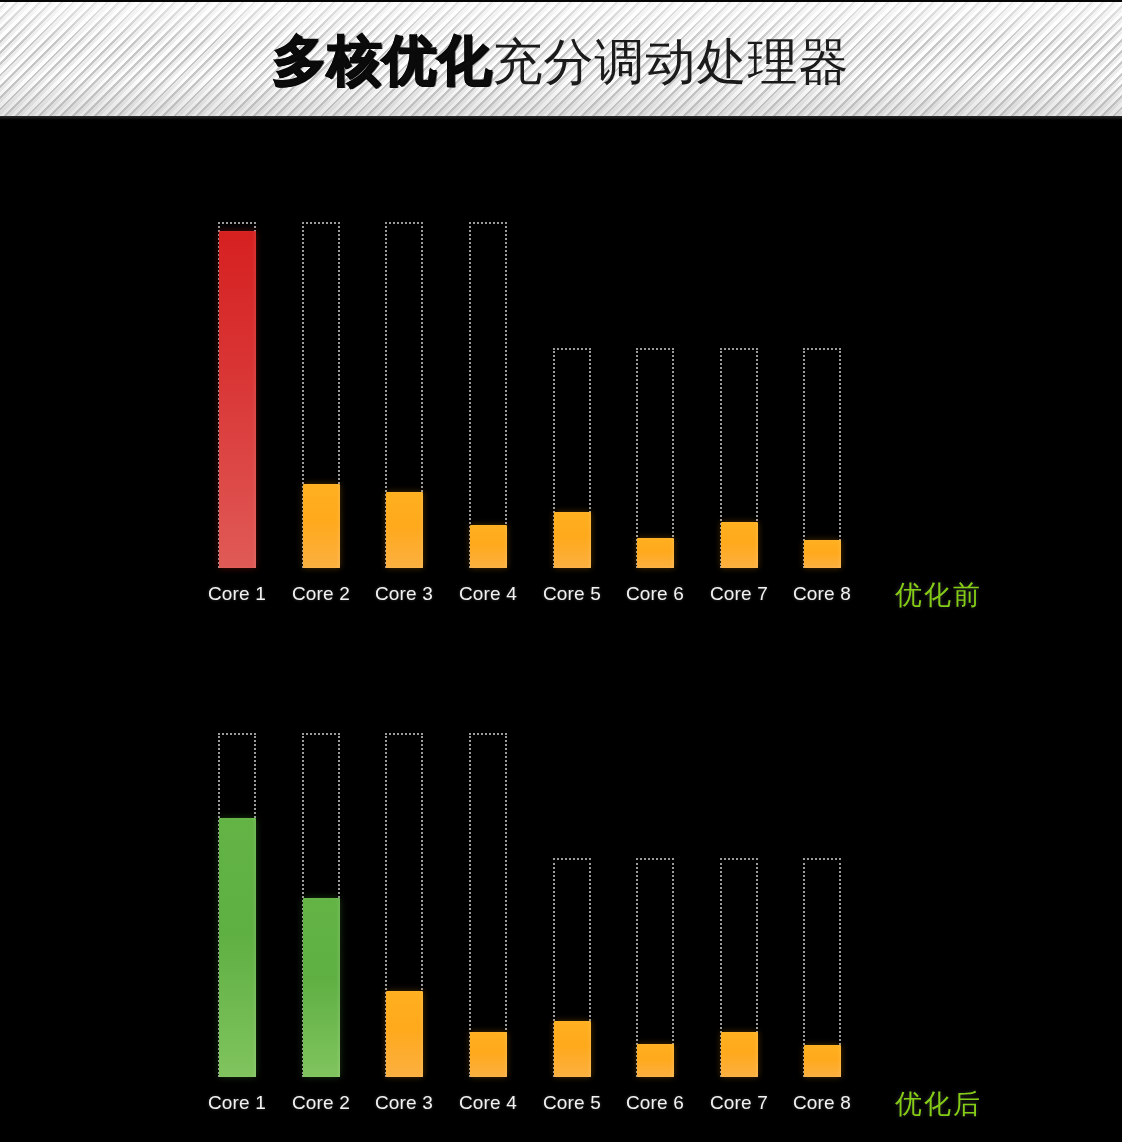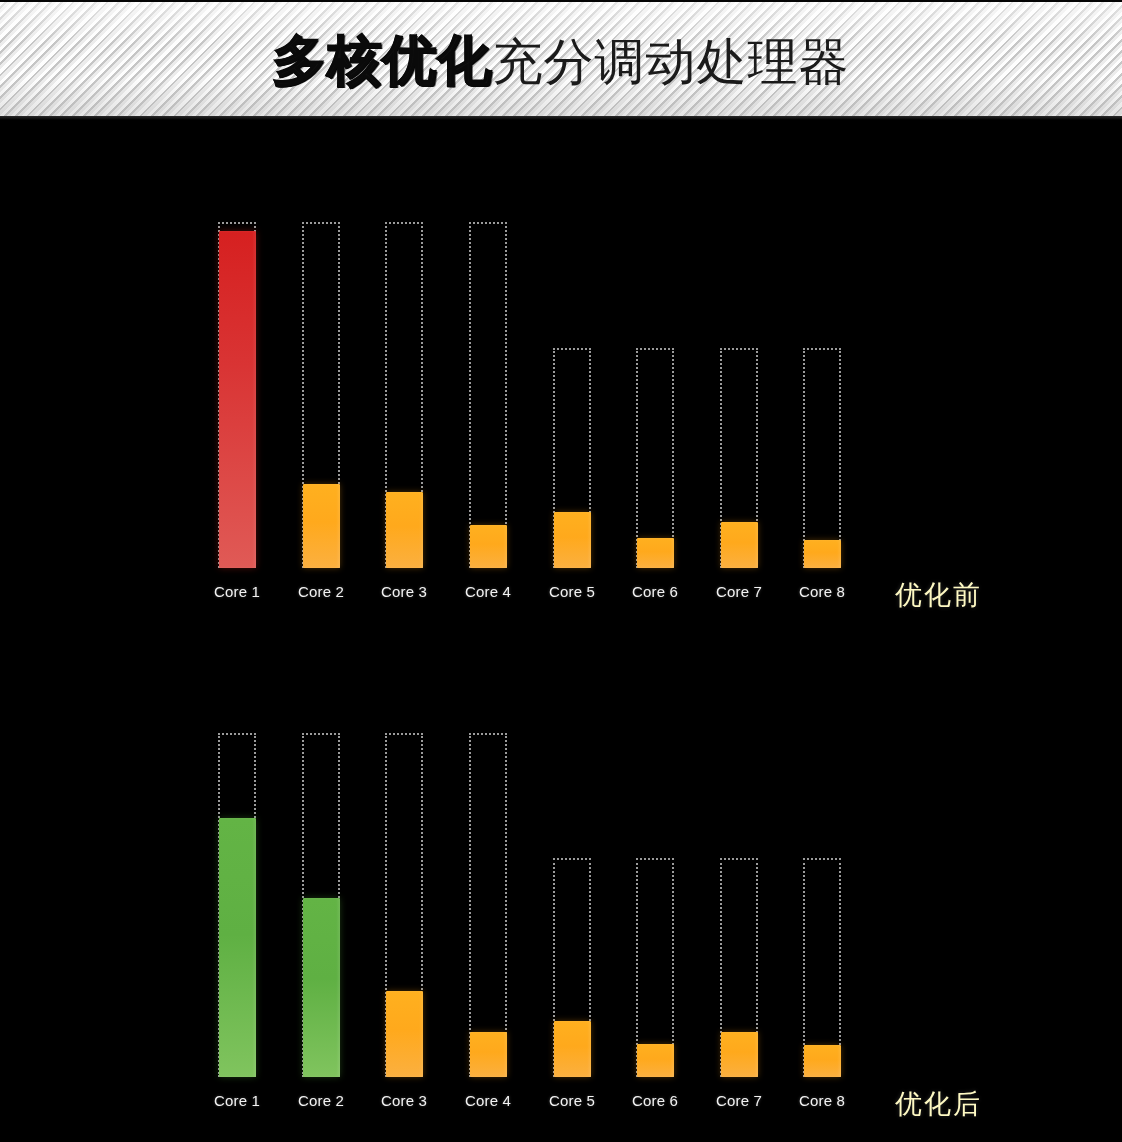--- a/index.html
+++ b/index.html
@@ -77,27 +77,27 @@
     background:linear-gradient(180deg,#d62020 0%, #d93434 40%, #e05a56 100%);
     box-shadow:0 0 7px rgba(220,40,30,.35), inset -2px 0 3px rgba(255,255,255,.08);
   }
   .bar.green{
     background:linear-gradient(180deg,#63b445 0%, #5fb043 45%, #80c45e 100%);
     box-shadow:0 0 7px rgba(90,180,60,.30), inset -2px 0 3px rgba(255,255,255,.10);
   }
 
   .corelabel{
     position:absolute; left:0; width:84px; text-align:center;
-    color:#f2f2f2; font-size:15px; letter-spacing:.2px;
+    color:#f2f2f2; font-size:19px; letter-spacing:.2px;
     font-family:"Liberation Sans","DejaVu Sans",sans-serif;
     text-shadow:0 0 3px rgba(255,255,255,.25);
   }
 
   .phase-label{
-    position:absolute; color:#fef9c3; font-size:27px; letter-spacing:2px;
+    position:absolute; color:#84cc16; font-size:27px; letter-spacing:2px;
     font-family:Liberation Mono, monospace;
     text-shadow:0 0 4px rgba(255,255,255,.2);
     white-space:nowrap;
   }
 </style>
 </head>
 <body>
 
 <div id="header">
   <div id="header-inner">

